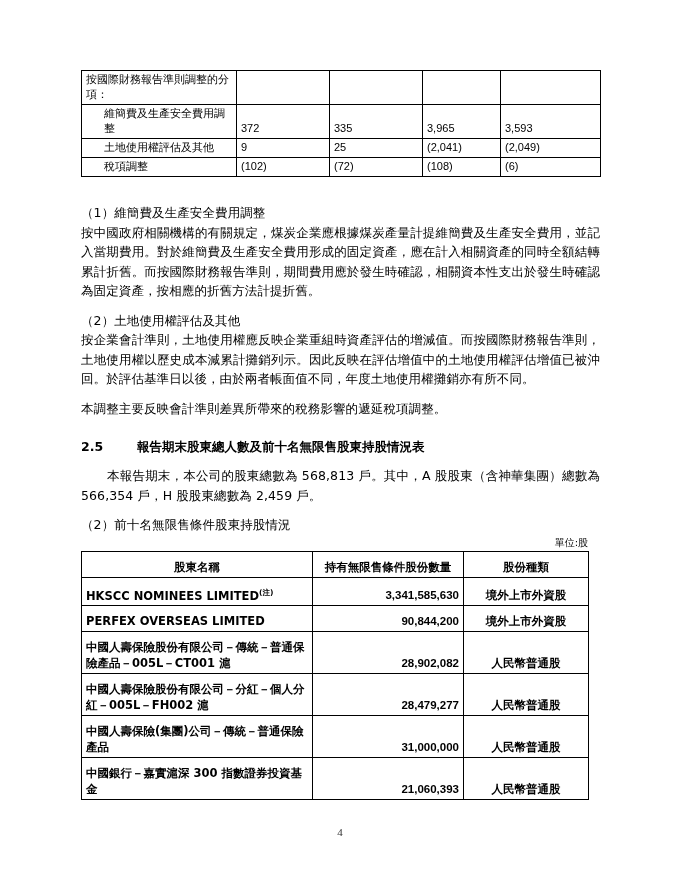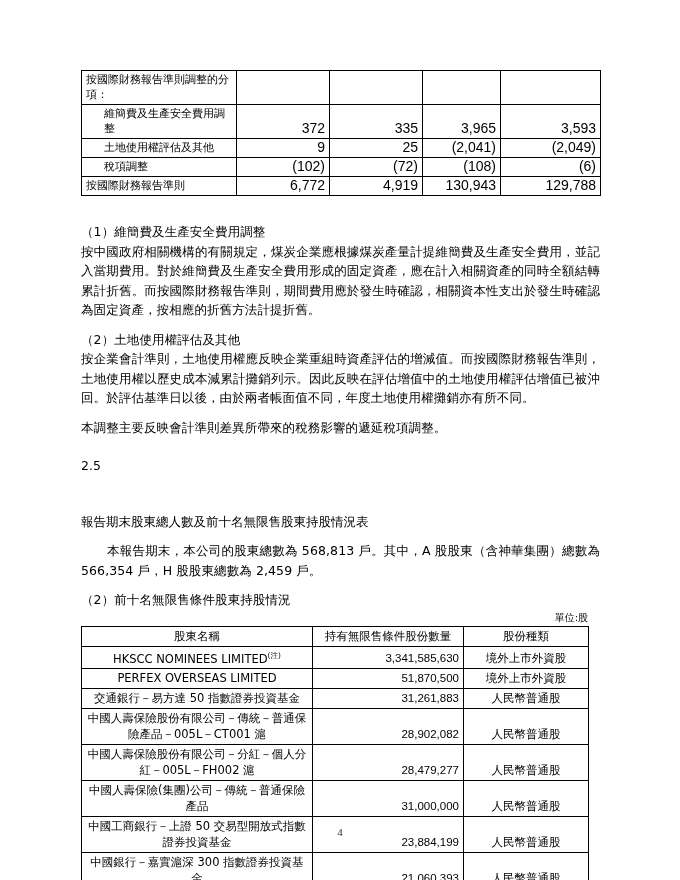--- a/index.html
+++ b/index.html
@@ -43,23 +43,22 @@
     vertical-align: top;
   }
   table.recon td.label {
     text-align: left;
   }
   table.recon td.label-indent {
     text-align: left;
     padding-left: 22px;
   }
   table.recon td.num {
-    text-align: right;
     font-family: "Liberation Sans", sans-serif;
-    font-size: 14px;
+    font-size: 11px;
     vertical-align: bottom;
   }
   .col-label  { width: 155px; }
   .col-n1     { width: 93px; }
   .col-n2     { width: 93px; }
   .col-n3     { width: 78px; }
   .col-n4     { width: 100px; }
 
   
   .para {
@@ -69,24 +68,23 @@
     text-align: justify;
     letter-spacing: 0.1px;
   }
   .spacer-sm { height: 10px; }
   .spacer-md { height: 16px; }
   .spacer-lg { height: 19px; }
 
   .heading {
     font-size: 12.5px;
     line-height: 19px;
-    font-weight: normal;
+    font-weight: bold;
     margin: 0;
     display: flex;
-    flex-direction: column;
   }
   .heading .num {
     width: 56px;
     flex: 0 0 56px;
   }
   .indent-para {
     text-indent: 26px;
   }
   .unit-line {
     font-size: 10px;
@@ -98,29 +96,29 @@
 
   
   table.holders {
     width: 507px;
     border-collapse: collapse;
     table-layout: fixed;
     font-size: 11.5px;
   }
   table.holders td, table.holders th {
     border: 1px solid #000000;
-    padding: 1px 4px 2px 4px;
+    padding: 7px 4px 2px 4px;
     line-height: 16px;
-    font-weight: normal;
+    font-weight: bold;
   }
   table.holders th {
     text-align: center;
   }
   table.holders td.name {
-    text-align: center;
+    text-align: left;
     vertical-align: top;
   }
   table.holders td.qty {
     text-align: right;
     vertical-align: bottom;
     font-family: "Liberation Sans", sans-serif;
   }
   table.holders td.kind {
     text-align: center;
     vertical-align: bottom;
@@ -181,27 +179,20 @@
           <td class="num">(2,041)</td>
           <td class="num">(2,049)</td>
         </tr>
         <tr>
           <td class="label-indent">稅項調整</td>
           <td class="num">(102)</td>
           <td class="num">(72)</td>
           <td class="num">(108)</td>
           <td class="num">(6)</td>
         </tr>
-        <tr>
-          <td class="label">按國際財務報告準則</td>
-          <td class="num">6,772</td>
-          <td class="num">4,919</td>
-          <td class="num">130,943</td>
-          <td class="num">129,788</td>
-        </tr>
       </tbody>
     </table>
 
     <div class="spacer-md"></div>
 
 
     <div class="spacer-sm"></div>
 
     <p class="para">（1）維簡費及生產安全費用調整</p>
     <p class="para">按中國政府相關機構的有關規定，煤炭企業應根據煤炭產量計提維簡費及生產安全費用，並記入當期費用。對於維簡費及生產安全費用形成的固定資產，應在計入相關資產的同時全額結轉累計折舊。而按國際財務報告準則，期間費用應於發生時確認，相關資本性支出於發生時確認為固定資產，按相應的折舊方法計提折舊。</p>
@@ -246,49 +237,39 @@
         </tr>
       </thead>
       <tbody>
         <tr>
           <td class="name"><span>HKSCC NOMINEES LIMITED</span><sup class="note">(注)</sup></td>
           <td class="qty">3,341,585,630</td>
           <td class="kind">境外上市外資股</td>
         </tr>
         <tr>
           <td class="name">PERFEX OVERSEAS LIMITED</td>
-          <td class="qty">51,870,500</td>
+          <td class="qty">90,844,200</td>
           <td class="kind">境外上市外資股</td>
-        </tr>
-        <tr>
-          <td class="name">交通銀行－易方達 50 指數證券投資基金</td>
-          <td class="qty">31,261,883</td>
-          <td class="kind">人民幣普通股</td>
         </tr>
         <tr>
           <td class="name">中國人壽保險股份有限公司－傳統－普通保險產品－005L－CT001 滬</td>
           <td class="qty">28,902,082</td>
           <td class="kind">人民幣普通股</td>
         </tr>
         <tr>
           <td class="name">中國人壽保險股份有限公司－分紅－個人分紅－005L－FH002 滬</td>
           <td class="qty">28,479,277</td>
           <td class="kind">人民幣普通股</td>
         </tr>
         <tr>
           <td class="name">中國人壽保險(集團)公司－傳統－普通保險產品</td>
           <td class="qty">31,000,000</td>
           <td class="kind">人民幣普通股</td>
         </tr>
         <tr>
-          <td class="name">中國工商銀行－上證 50 交易型開放式指數證券投資基金</td>
-          <td class="qty">23,884,199</td>
-          <td class="kind">人民幣普通股</td>
-        </tr>
-        <tr>
           <td class="name">中國銀行－嘉實滬深 300 指數證券投資基金</td>
           <td class="qty">21,060,393</td>
           <td class="kind">人民幣普通股</td>
         </tr>
 
       </tbody>
     </table>
 
   </div>
 

